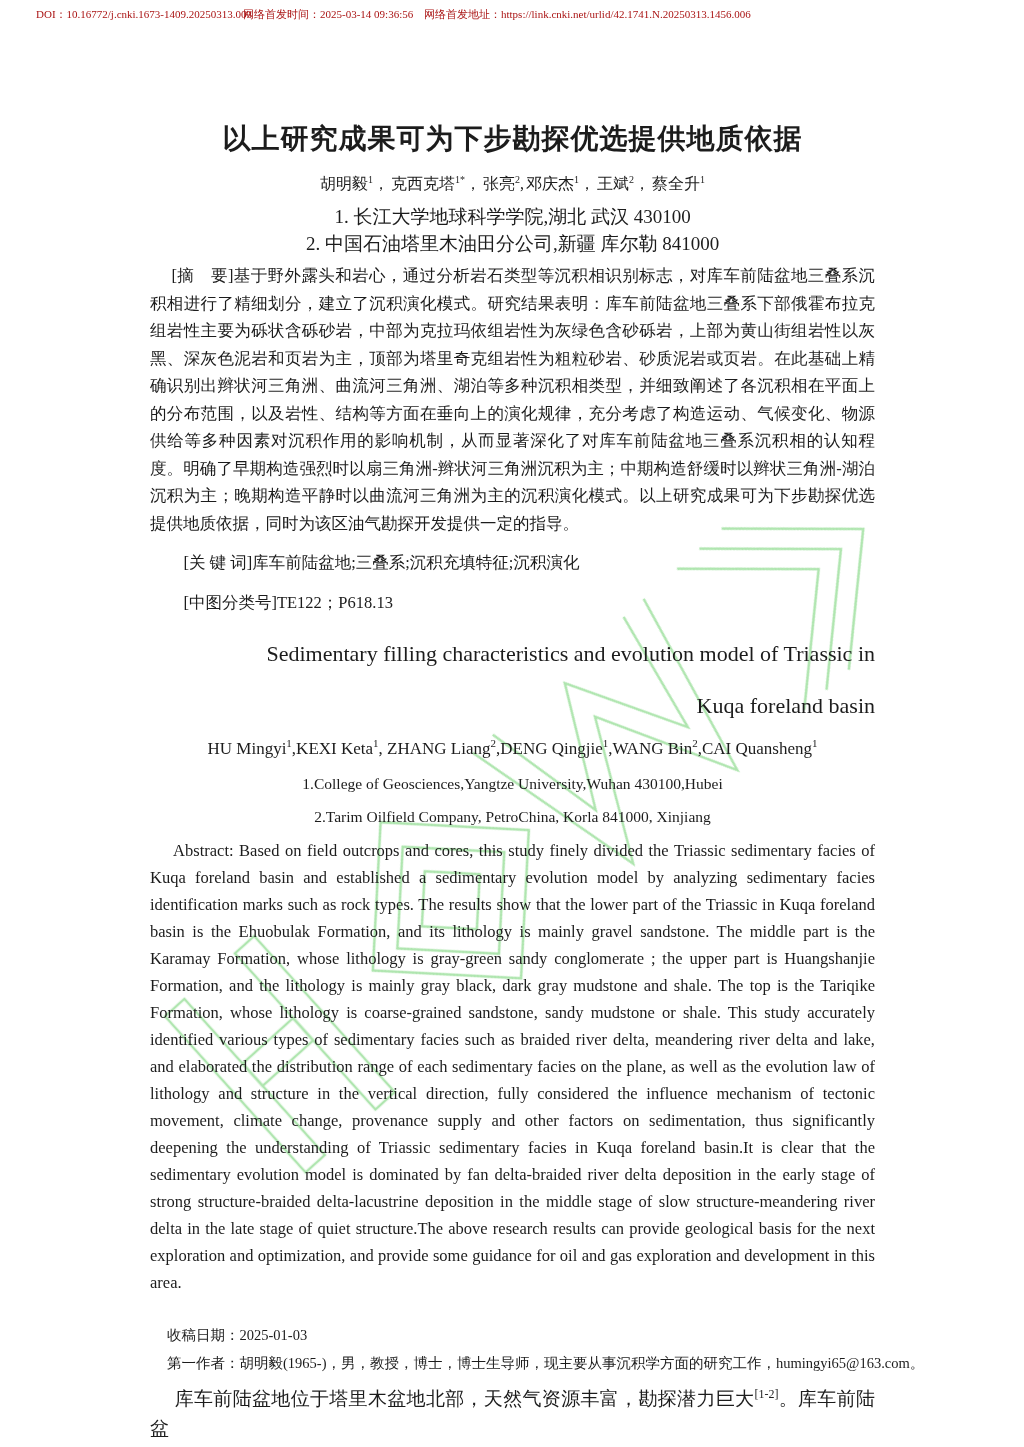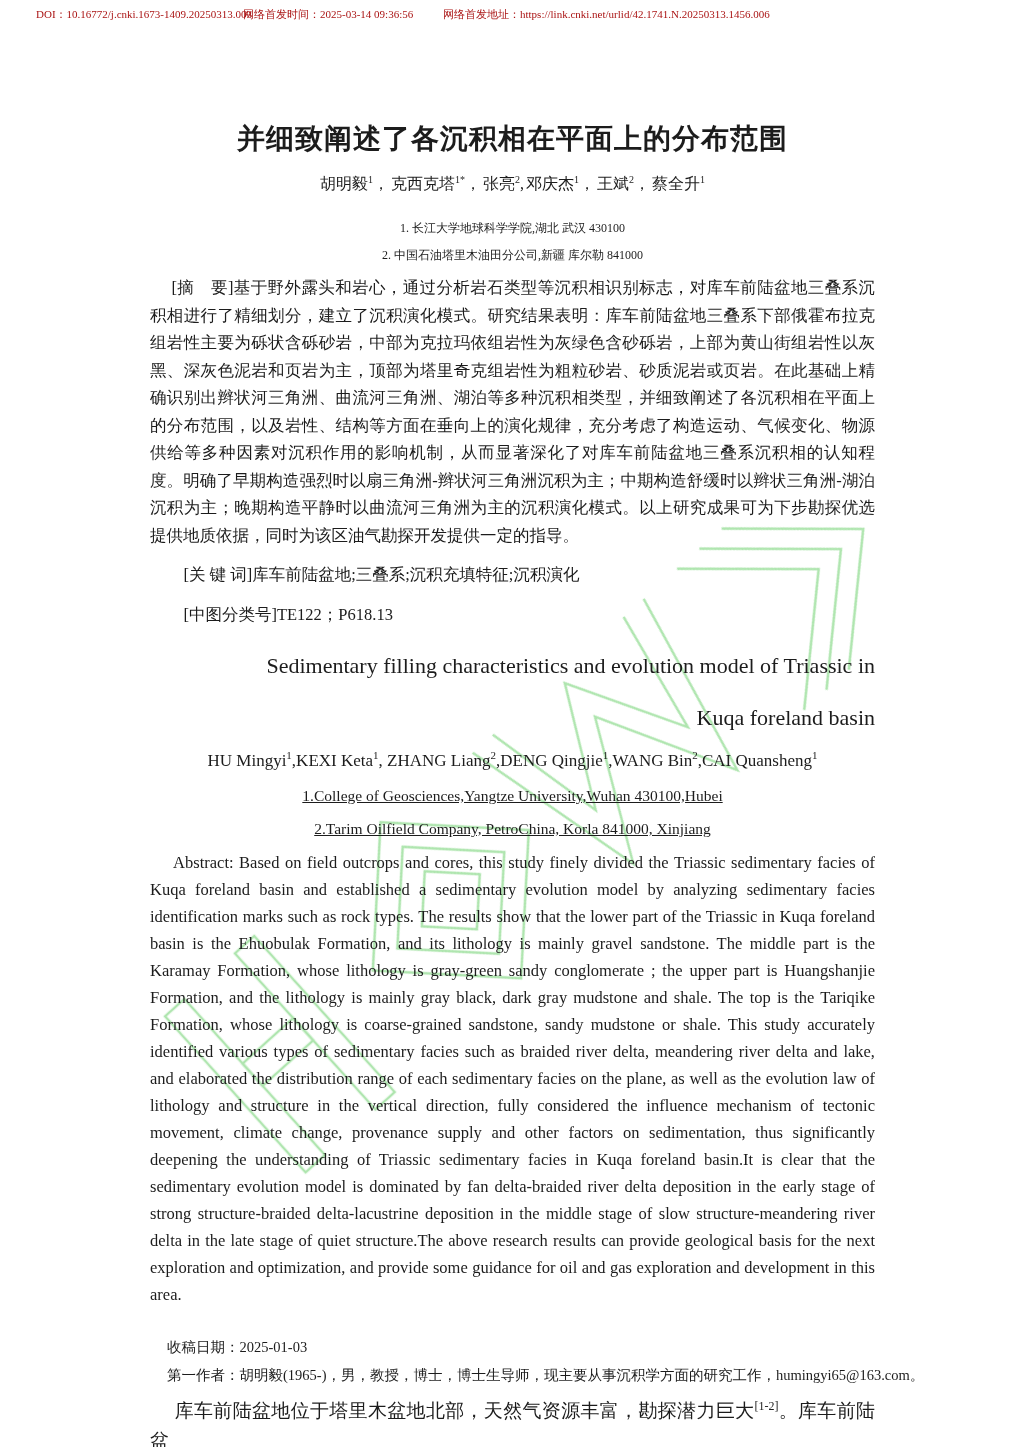--- a/index.html
+++ b/index.html
@@ -13,21 +13,21 @@
   }
   .pub-header {
     position: absolute; top: 7px; left: 0; width: 1024px;
     font-size: 11px; line-height: 14px;
     color: var(--red-color, #aa1414);
     z-index: 2;
   }
   .pub-header .seg { position: absolute; white-space: nowrap; }
   .pub-header .seg1 { left: 36px; }
   .pub-header .seg2 { left: 243px; }
-  .pub-header .seg3 { left: 443px; }
+  .pub-header .seg3 { left: 424px; }
 
   .watermark { position: absolute; left: 0; top: 0; z-index: 0; }
   .watermark .wm { stroke: var(--wm-color, #9bdf9b); }
 
   .content {
     position: absolute; left: 150px; top: 0; width: 725px;
     z-index: 1;
   }
   .title-zh {
     margin: 120px 0 0 0;
@@ -35,41 +35,41 @@
     font-weight: bold;
     font-size: 28px; line-height: 38px;
     text-align: center; letter-spacing: 1px;
   }
   .authors-zh {
     margin-top: 14px; text-align: center;
     font-size: 16px; line-height: 24px;
   }
   .authors-zh .sep { letter-spacing: 2px; }
   sup.af { font-size: 10px; vertical-align: super; line-height: 0; }
-  .affils-zh { margin-top: 19px; text-align: center; font-size: 12px; line-height: 27px; }
+  .affils-zh { margin-top: 7px; text-align: center; font-size: 19px; line-height: 27px; }
 
   .abstract-zh {
     margin: 5px 0 0 0;
     font-size: 16.5px; line-height: 27.5px;
     text-align: justify; text-indent: 1.3em;
   }
   .kw-zh, .clc {
     margin: 12px; font-size: 16.5px; line-height: 27.5px;
     text-indent: 1.3em; text-align: left;
   }
 
   .title-en {
     margin: 8px 0 0 0; font-weight: normal;
     font-size: 22px; line-height: 52px;
     text-align: center;
   }
   .title-en .tl { display: block; text-align: right; }
   .authors-en { margin-top: 2px; text-align: center; font-size: 17px; line-height: 30px; }
   sup.af-en { font-size: 11px; vertical-align: super; line-height: 0; }
-  .affils-en { margin-top: 3px; text-align: center; font-size: 15.5px; line-height: 33px; text-decoration: underline; }
+  .affils-en { margin-top: 3px; text-align: center; font-size: 15.5px; line-height: 33px; }
 
   .abstract-en {
     margin: 4px 0 16px 0;
     font-size: 16.5px; line-height: 27px;
     text-align: justify; text-indent: 1.4em;
   }
   .kw-en { margin: 0; font-size: 16.5px; line-height: 27px; text-indent: 1.4em; }
 
   .footnote { margin-top: 26px; padding-left: 17px; font-size: 14.5px; line-height: 27.5px; }
   .footnote div { white-space: nowrap; }
@@ -111,21 +111,21 @@
       <g transform="translate(880,820)">
         <path d="M-70 -95 L35 0 L-70 95"></path>
         <path d="M-40 -95 L65 0 L-40 95"></path>
         <path d="M-10 -95 L95 0 L-10 95"></path>
       </g>
     </g>
   </svg>
 
   <main class="content">
 
-    <h1 class="title-zh">并细致阐述了各沉积相在平面上的分布范围</h1>
+    <h1 class="title-zh">以上研究成果可为下步勘探优选提供地质依据</h1>
 
     <div class="authors-zh">
       <span class="au"><span>胡明毅</span><sup class="af">1</sup><span class="sep">，</span></span><span class="au"><span>克西克塔</span><sup class="af">1*</sup><span class="sep">，</span></span><span class="au"><span>张亮</span><sup class="af">2</sup><span class="sep">,</span></span><span class="au"><span>邓庆杰</span><sup class="af">1</sup><span class="sep">，</span></span><span class="au"><span>王斌</span><sup class="af">2</sup><span class="sep">，</span></span><span class="au"><span>蔡全升</span><sup class="af">1</sup></span>
     </div>
 
     <div class="affils-zh">
       <div>1. 长江大学地球科学学院,湖北 武汉 430100</div>
       <div>2. 中国石油塔里木油田分公司,新疆 库尔勒 841000</div>
     </div>
 

